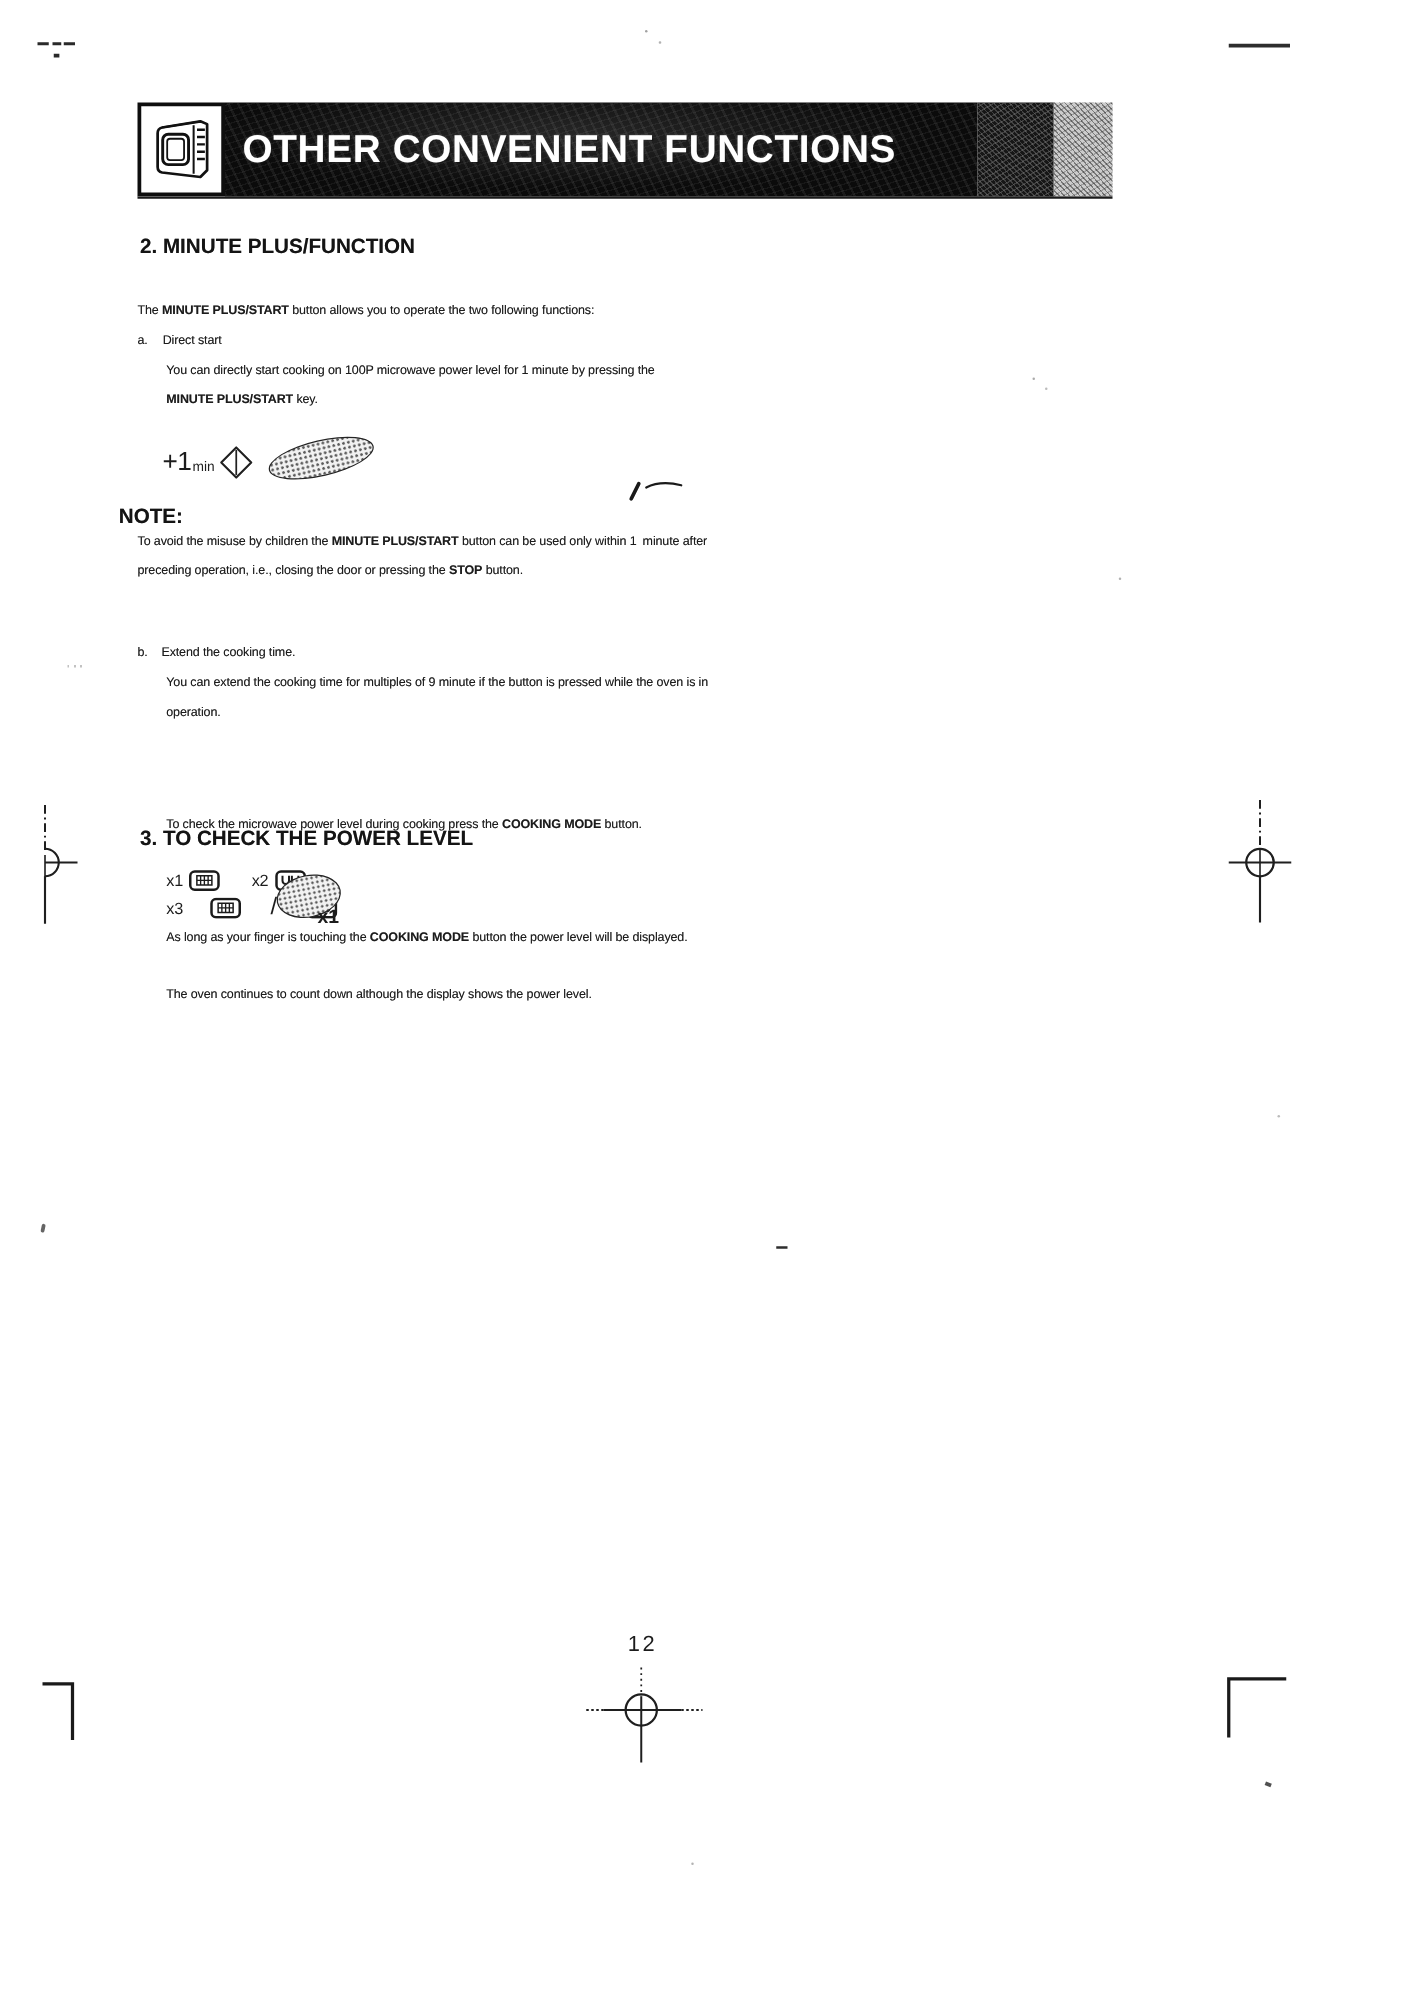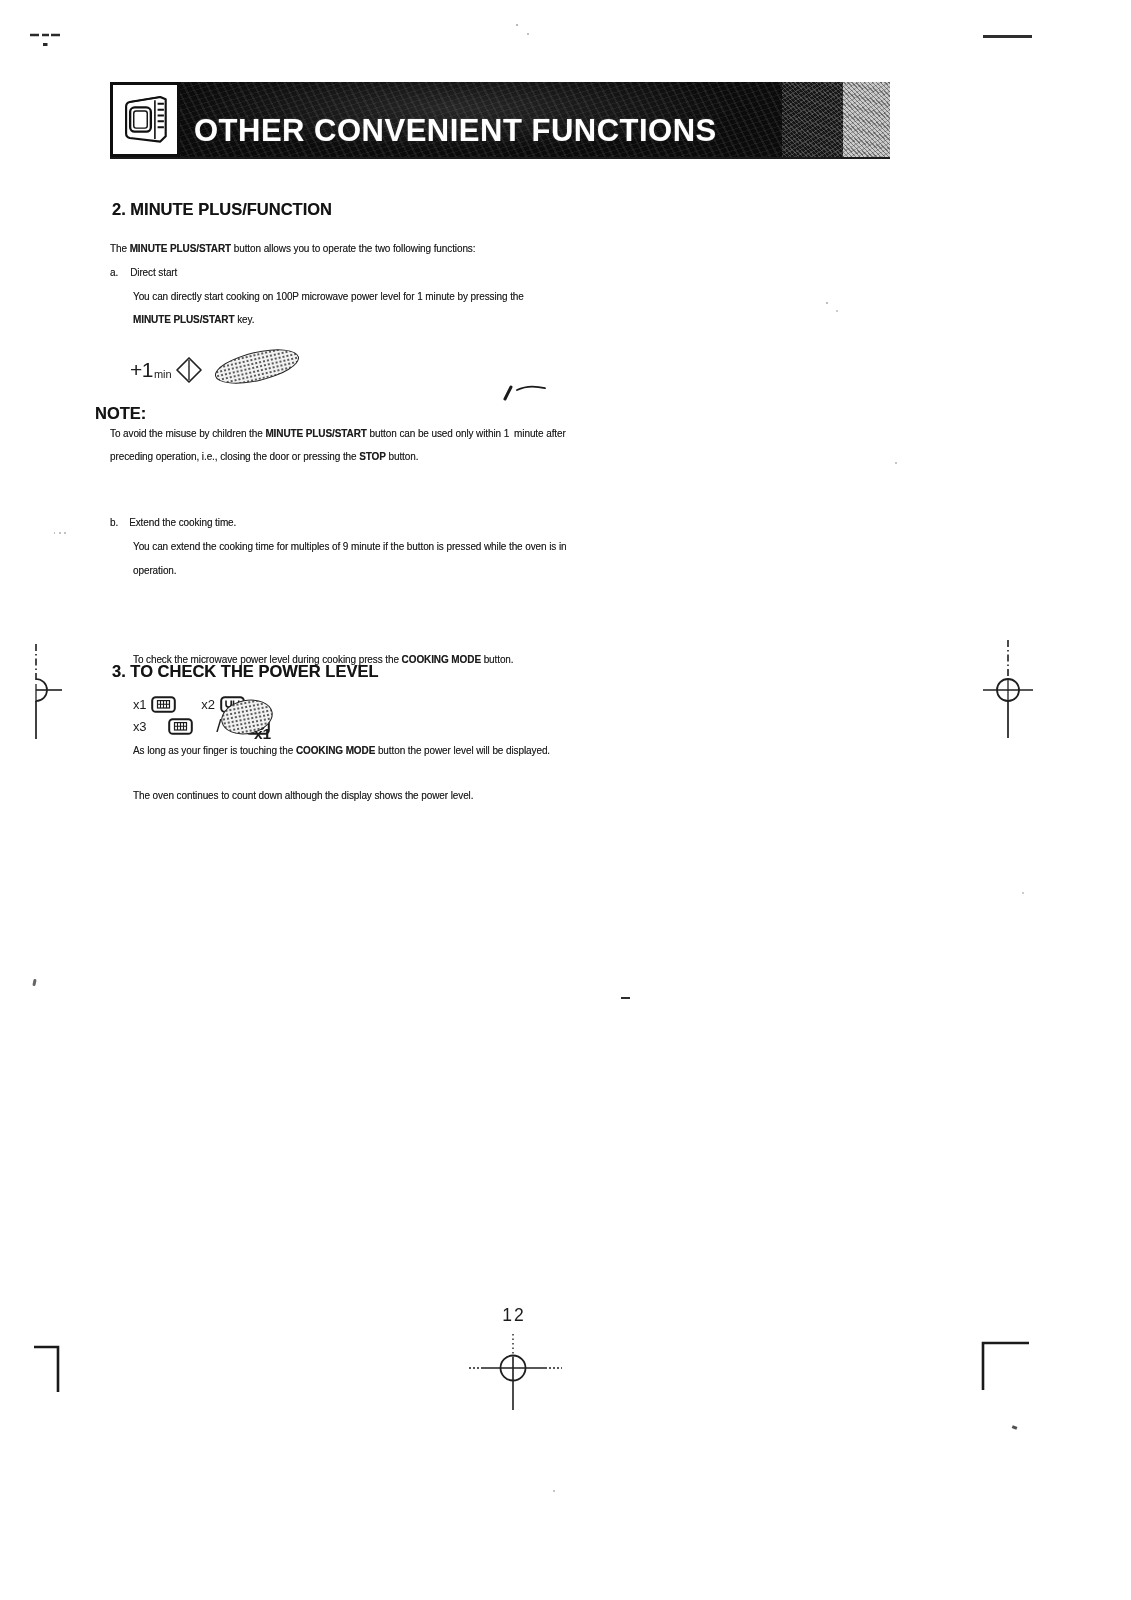--- a/index.html
+++ b/index.html
@@ -23,21 +23,21 @@
        repeating-linear-gradient(47deg, rgba(135,135,135,.38) 0 1px, transparent 1px 3px),
        repeating-linear-gradient(-31deg, rgba(170,170,170,.28) 0 1px, transparent 1px 4px);}
   .banner-light{position:absolute;left:733px;top:0;width:47px;height:75px;background-color:#cbcbcb;
      background-image:
        repeating-linear-gradient(47deg, rgba(0,0,0,.40) 0 1px, transparent 1px 3px),
        repeating-linear-gradient(-31deg, rgba(0,0,0,.22) 0 1px, transparent 1px 4px);}
   .banner-iconframe{position:absolute;left:0;top:0;width:64px;height:69px;background:#fff;
      border:3px solid #0e0e0e;display:flex;align-items:center;justify-content:center;}
   .banner-title{position:absolute;left:84px;top:50%;transform:translateY(-52%);
      font-size:31px;font-weight:800;letter-spacing:.5px;color:#ffffff;white-space:nowrap;
-     text-shadow:0 0 2px rgba(255,255,255,.25), 1px 1px 0 rgba(0,0,0,.6);margin-top:12px;}
+     text-shadow:0 0 2px rgba(255,255,255,.25), 1px 1px 0 rgba(0,0,0,.6);}
   
   .stipple{position:absolute;border:1.6px solid #242424;border-radius:50%;
      background-color:#f2f2f2;
      background-image:radial-gradient(#5a5a5a .8px, transparent 1.3px);
      background-size:4px 4px;}
   
   .rowflex{position:absolute;display:flex;align-items:center;}
   .keylabel{font-size:13px;letter-spacing:-0.2px;color:#1c1c1c;}
   .slashsep{font-size:19px;font-weight:400;margin:0 1px;color:#1c1c1c;}
   .speck{position:absolute;background:#555;border-radius:50%;}
@@ -76,21 +76,21 @@
         <path d="M13 12 L47 6.5" fill="none" stroke="#111" stroke-width="1.6"></path>
         <line x1="41" y1="10" x2="41" y2="53" stroke="#111" stroke-width="1.8"></line>
         <rect x="13.5" y="18" width="23" height="27" rx="5" fill="none" stroke="#111" stroke-width="2.6"></rect>
         <rect x="17.5" y="22" width="15" height="19" rx="2.5" fill="none" stroke="#111" stroke-width="1.6"></rect>
         <path d="M44 14 h7 M44 20.5 h7 M44 27 h7 M44 33.5 h7 M44 40 h7" stroke="#111" stroke-width="2.2"></path>
       </svg>
     </div>
     <div class="banner-title">OTHER CONVENIENT FUNCTIONS</div>
   </div>
 
-  <div class="h" style="left:112px;top:200px">2. MINUTE PLUS/FUNCTION</div>
+  <div class="h" style="left:112px;top:188px">2. MINUTE PLUS/FUNCTION</div>
 
   <div class="t" style="left:110px;top:242px"><span>The </span><b>MINUTE PLUS/START</b><span> button allows you to operate the two following functions:</span></div>
 
   <div class="t" style="left:110px;top:266px"><span>a.</span><span style="display:inline-block;width:12px"></span><span>Direct start</span></div>
 
   <div class="t" style="left:133px;top:290px">You can directly start cooking on 100P microwave power level for 1 minute by pressing the</div>
 
   <div class="t" style="left:133px;top:313px"><b>MINUTE PLUS/START</b><span> key.</span></div>
 
   <div class="rowflex" style="left:130px;top:348px;height:44px">

